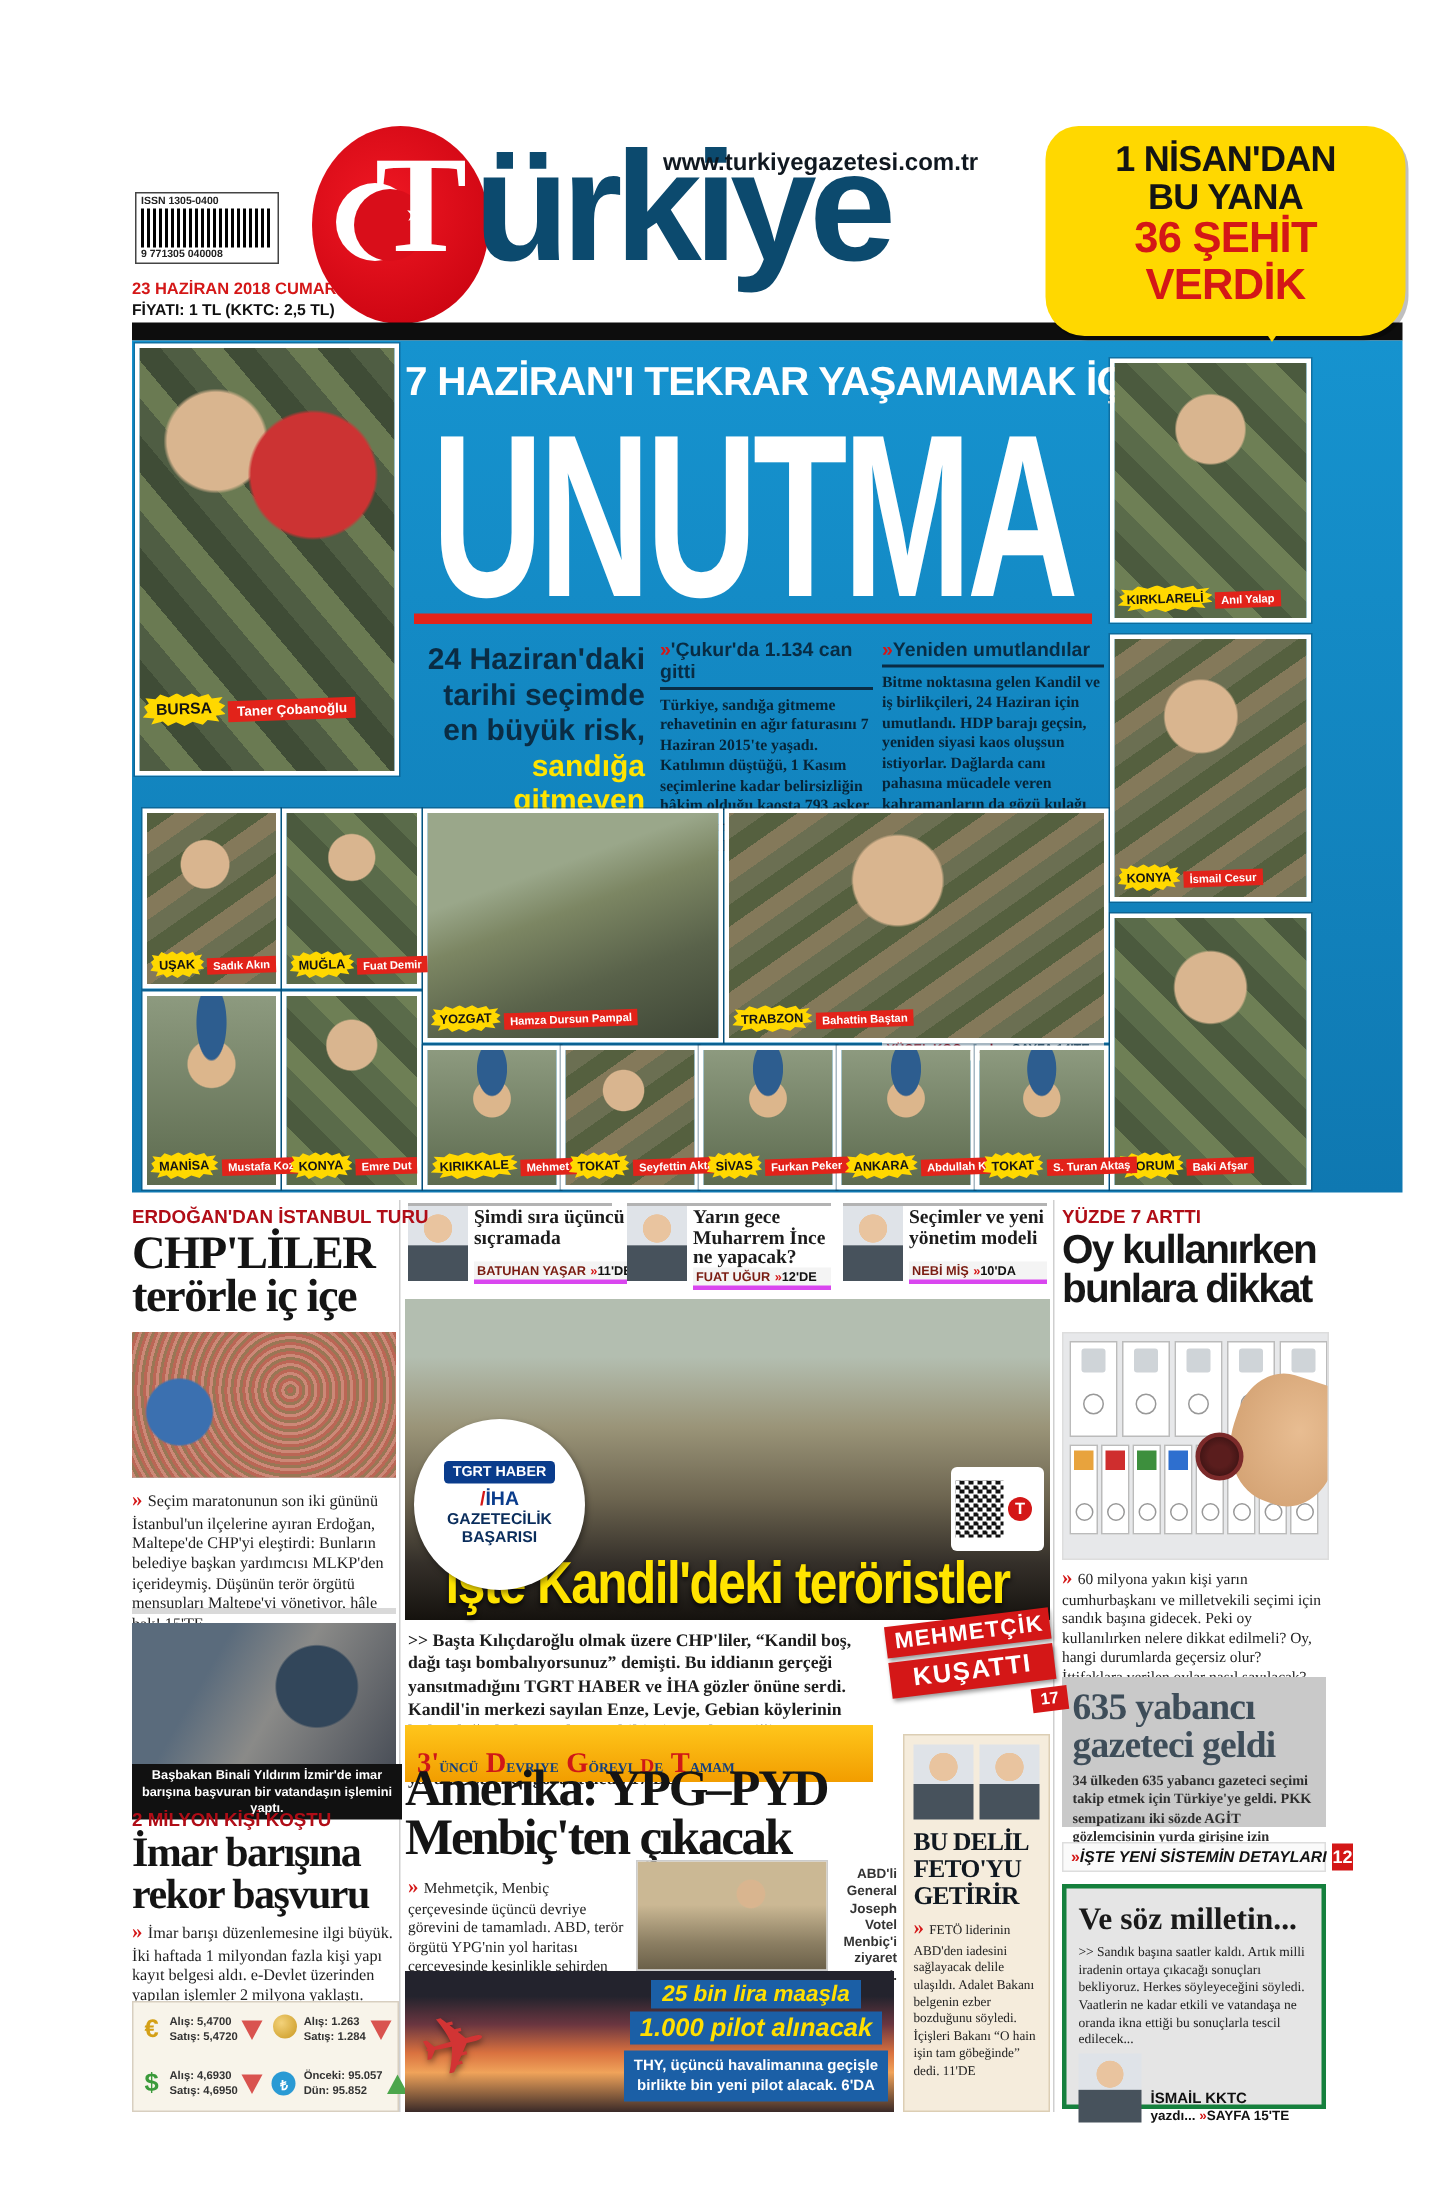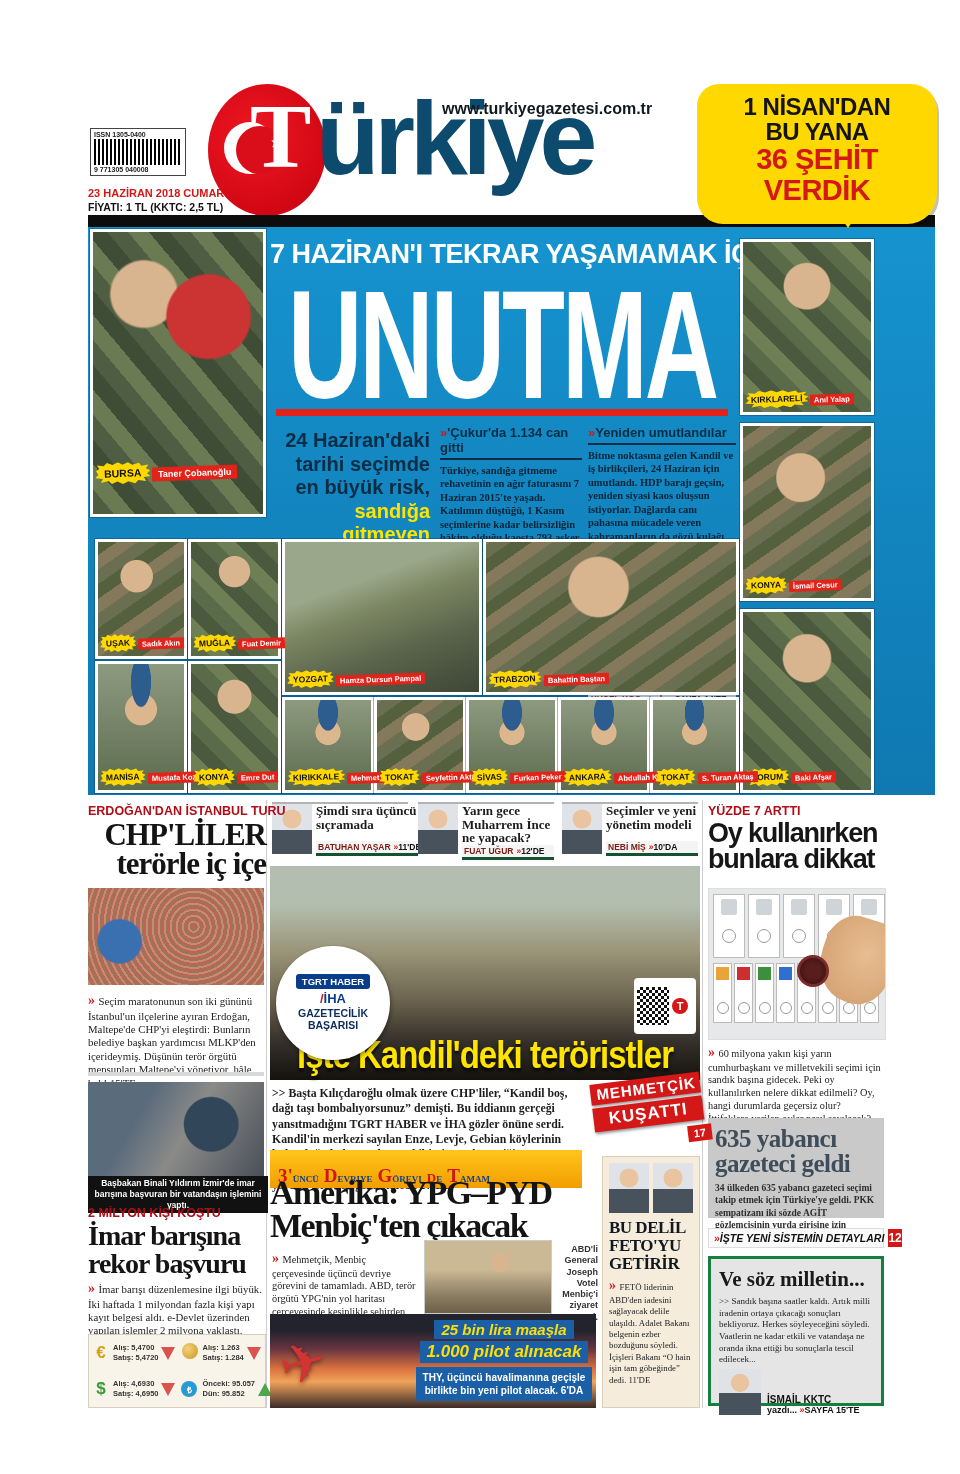--- a/index.html
+++ b/index.html
@@ -69,21 +69,21 @@
             linear-gradient(180deg,#cbb894 0 40%,#8c7f63 75%,#6b6049 100%);}
   .ph-plane{background:linear-gradient(180deg,#23232d 0 18%,#6b3640 38%,#d9713f 58%,#f0a35a 72%,#3a2a28 100%);}
   .head{background:radial-gradient(circle at 50% 30%,#e9c49f 0 23%,rgba(0,0,0,0) 24%),
         linear-gradient(180deg,#dfe3e8 0 52%,#47525c 53% 100%);}
   
   .vline{background:#cfcfcf;width:1px;}
   .colbox{border-top:2px solid #b3b3b3;display:flex;background:#fff;}
   .colbox .head{width:40px;height:50px;flex:0 0 auto;}
   .colbox .cr{flex:1;display:flex;flex-direction:column;justify-content:space-between;padding-left:4px;}
   .colbox .ct{font-family:"Liberation Serif",serif;font-weight:bold;font-size:13px;line-height:1.05;color:#1c1c1c;}
-  .colbox .cb{border-bottom:3px solid #14532d;display:flex;gap:3px;align-items:center;padding:1px 2px;background:#f4f4f4;}
+  .colbox .cb{border-bottom:3px solid #d946ef;display:flex;gap:3px;align-items:center;padding:1px 2px;background:#f4f4f4;}
   .colbox .cb .n{color:#7a1c12;font-weight:800;font-size:8.5px;white-space:nowrap;}
   .colbox .cb .p{color:#111;font-weight:900;font-size:8.5px;white-space:nowrap;}
   .colbox .cb .p:before{content:"\00BB ";color:#d41717;}
   .kicker{color:#b00d17;font-weight:900;font-size:12.5px;letter-spacing:0;}
   .serifhead{font-family:"Liberation Serif",serif;font-weight:900;color:#141414;letter-spacing:-1px;}
   .bodytxt{font-family:"Liberation Serif",serif;font-size:10.8px;line-height:1.25;color:#222;}
   .q:before{content:"\00BB  ";color:#d41717;font-weight:900;font-size:14px;}
   .blackcap{background:#111;color:#fff;font-weight:800;font-size:8.5px;text-align:center;line-height:1.3;padding:2px 2px;}
   .hr{background:#d9d9d9;}
   .currbox{background:#f8f4ea;border:1px solid #d8cfc0;display:grid;grid-template-columns:1fr 1fr;grid-template-rows:1fr 1fr;}
@@ -327,21 +327,21 @@
     <div class="cr">
       <div class="ct">Seçimler ve yeni yönetim modeli</div>
       <div class="cb">
           <span class="n">NEBİ MİŞ</span>
           <span class="p">10'DA</span>
         </div>
     </div>
   </div>
 
   <div class="abs kicker" style="left:88px;top:804px;">ERDOĞAN'DAN İSTANBUL TURU</div>
-  <div class="abs serifhead" style="left:88px;top:820px;width:178px;font-size:31px;line-height:0.95;text-align:right;">
+  <div class="abs serifhead" style="left:88px;top:820px;width:178px;font-size:31px;line-height:0.95;">
     <span>CHP'LİLER</span><br>
     <span>terörle iç içe</span>
   </div>
   <div class="abs ph-crowd" style="left:88px;top:888px;width:176px;height:97px;"></div>
   <div class="abs bodytxt q" style="left:88px;top:992px;width:176px;">Seçim maratonunun son iki gününü İstanbul'un ilçelerine ayıran Erdoğan, Maltepe'de CHP'yi eleştirdi: Bunların belediye başkan yardımcısı MLKP'den içerideymiş. Düşünün terör örgütü mensupları Maltepe'yi yönetiyor, hâle bak! 15'TE</div>
   <div class="abs hr" style="left:88px;top:1072px;width:176px;height:4px;"></div>
 
   <div class="abs ph-office" style="left:88px;top:1082px;width:176px;height:94px;"></div>
   <div class="abs blackcap" style="left:88px;top:1176px;width:176px;">Başbakan Binali Yıldırım İzmir'de imar barışına başvuran bir vatandaşın  işlemini yaptı.</div>
   <div class="abs kicker" style="left:88px;top:1206px;">2 MİLYON KİŞİ KOŞTU</div>

